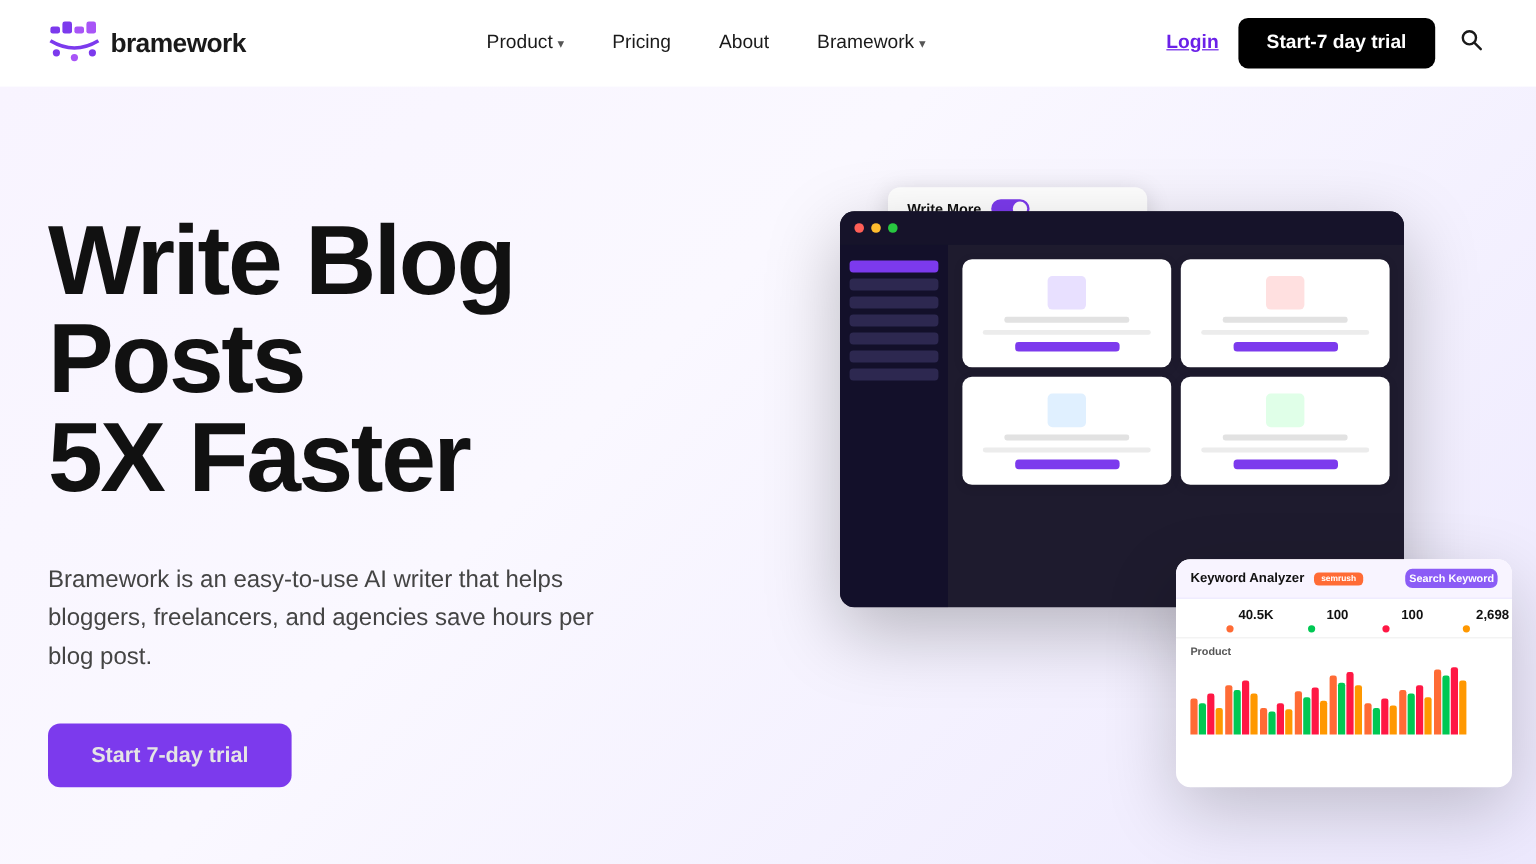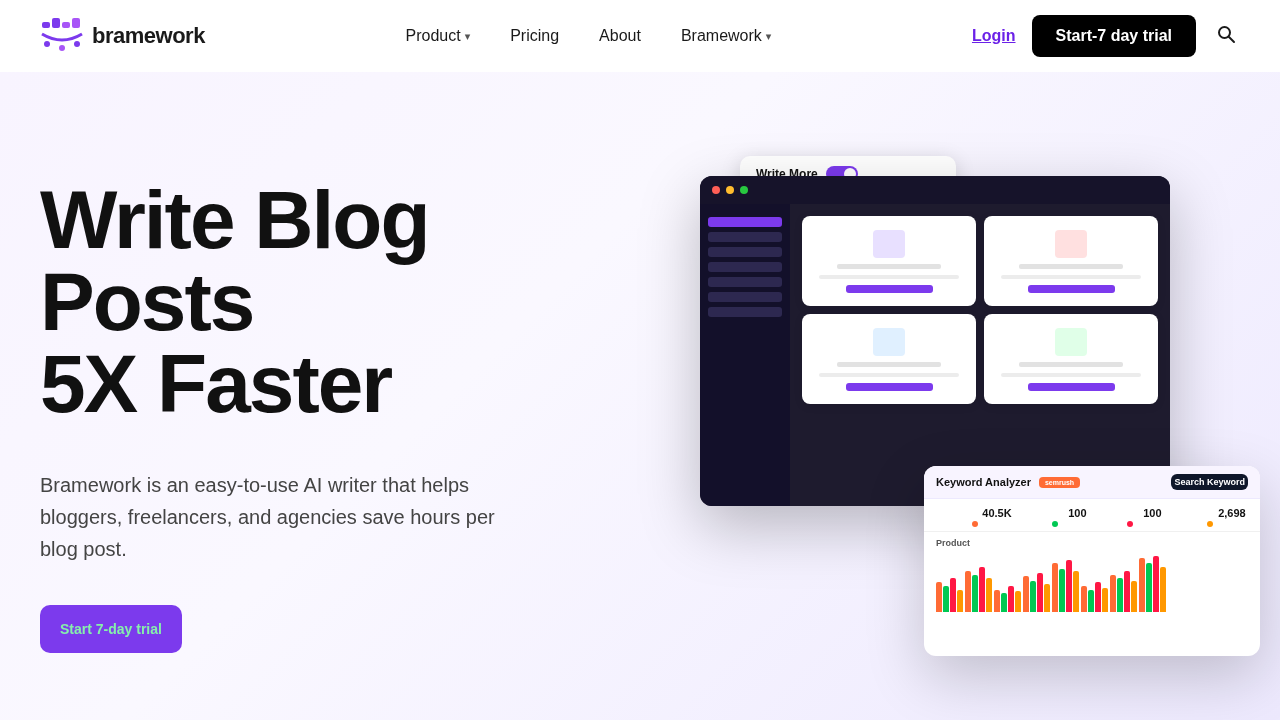--- a/index.html
+++ b/index.html
@@ -117,24 +117,24 @@
     }
     .hero-sub {
       font-size: 20px;
       color: #444;
       line-height: 1.6;
       margin-bottom: 40px;
       max-width: 480px;
     }
     .btn-hero-trial {
       background: #7c3aed;
-      color: #86efac;
-      font-size: 14px;
+      color: #e5e5e5;
+      font-size: 18px;
       font-weight: 700;
-      padding: 16px 20px;
+      padding: 16px 36px;
       border-radius: 10px;
       border: none;
       cursor: pointer;
     }
 
     
     .hero-right {
       flex: 1;
       position: relative;
       height: 100%;
@@ -274,21 +274,21 @@
     .tooltip-desc {
       font-size: 9px;
       color: #666;
     }
 
     
     .mockup-analyzer {
       position: absolute;
       bottom: 0;
       right: 0;
-      width: 336px;
+      width: 280px;
       height: 190px;
       background: #fff;
       border-radius: 12px;
       box-shadow: 0 20px 60px rgba(0,0,0,0.2);
       overflow: hidden;
     }
     .analyzer-header {
       background: #f8f4ff;
       padding: 8px 12px;
       display: flex;
@@ -475,21 +475,21 @@
               <div class="feature-card-btn"></div>
             </div>
           </div>
         </div>
       </div>
 
       <div class="mockup-analyzer">
         <div class="analyzer-header">
           <span class="analyzer-title">Keyword Analyzer</span>
           <span class="analyzer-badge">semrush</span>
-          <button style="margin-left:auto;background:#0f172a;color:#fff;border:none;border-radius:6px;padding:3px 3px;font-size:9px;font-weight:700;cursor:pointer;">Search Keyword</button>
+          <button style="margin-left:auto;background:#8b5cf6;color:#fff;border:none;border-radius:6px;padding:3px 3px;font-size:9px;font-weight:700;cursor:pointer;">Search Keyword</button>
         </div>
         <div class="analyzer-stats">
           <div class="stat-item">
             <span class="stat-val">40.5K</span>
             <div class="stat-dot" style="background:#ff6b35;"></div>
           </div>
           <div class="stat-item">
             <span class="stat-val">100</span>
             <div class="stat-dot" style="background:#00c853;"></div>
           </div>

